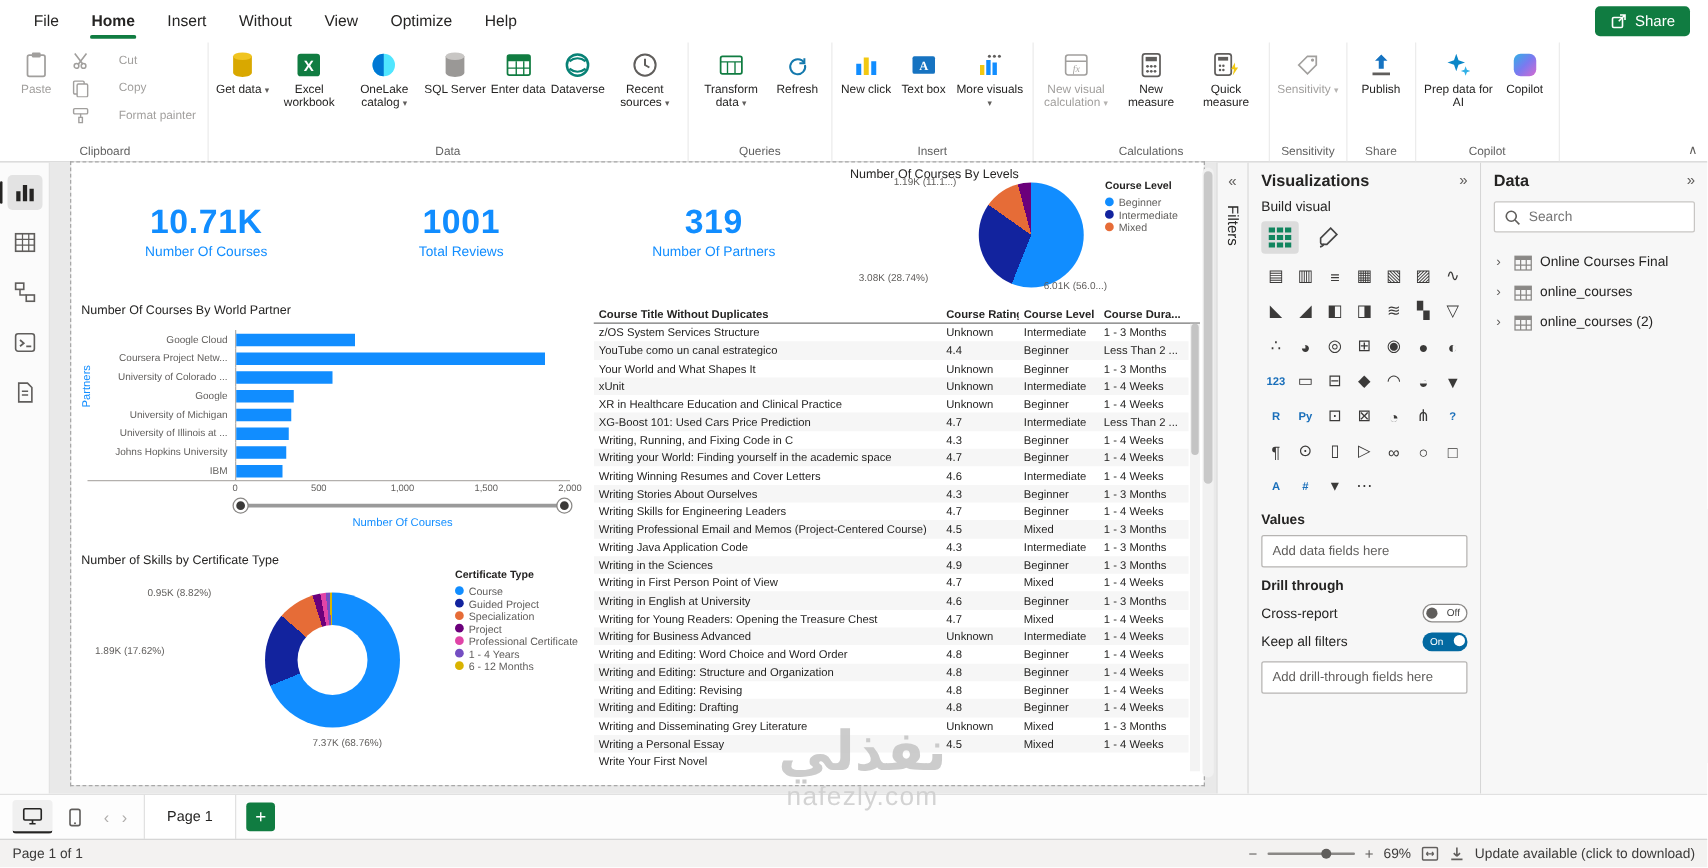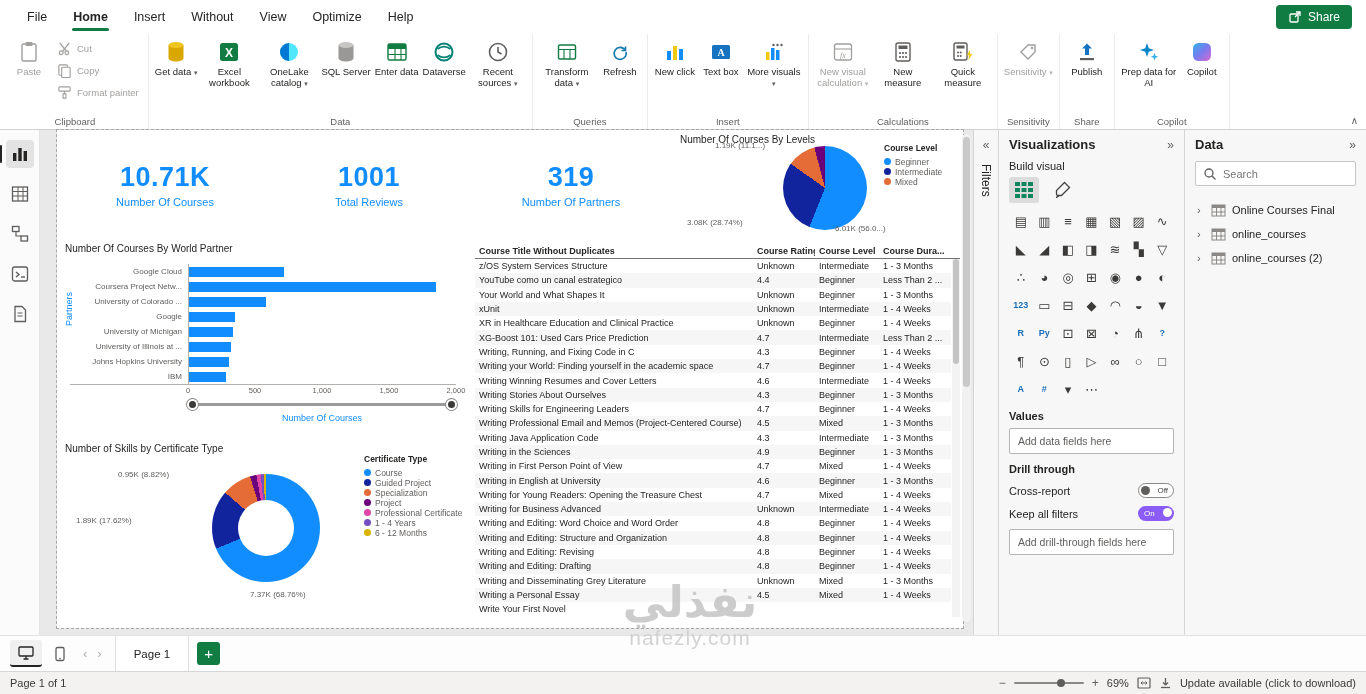--- a/index.html
+++ b/index.html
@@ -18,21 +18,21 @@
 
 .ribbon{height:96px;background:#fff;border-bottom:1px solid #d1d1d1;display:flex;align-items:stretch;padding-left:2px;position:relative;flex:none}
 .ribbon-groups{display:flex}
 .rgroup{display:flex;flex-direction:column;border-right:1px solid #ececec;padding:2px 4px 0}
 .ritems{display:flex;flex:1;align-items:flex-start}
 .rlabel{font-size:9.5px;color:#616161;text-align:center;height:15px;line-height:15px;white-space:nowrap}
 .rbig{display:flex;flex-direction:column;align-items:center;min-width:46px;max-width:60px;padding:3px 2px;border-radius:4px;gap:2px}
 .rbig .lbl{font-size:9.5px;line-height:1.12;text-align:center;color:#252423}
 .rbig .ric{height:26px;display:flex;align-items:center;justify-content:center}
 .rstack{display:flex;flex-direction:column;gap:1px;padding-top:2px}
-.rsmall{display:flex;align-items:center;gap:5px;font-size:9.5px;padding:3px 5px;border-radius:3px;color:#252423;white-space:nowrap}
+.rsmall{display:flex;align-items:center;gap:23px;font-size:9.5px;padding:3px 5px;border-radius:3px;color:#252423;white-space:nowrap}
 .dis .lbl,.rsmall.dis{color:#a19f9d}
 .caret{font-size:7px;color:#605e5c}
 .dis .caret{color:#b5b3b1}
 .ric16{display:inline-flex;align-items:center;justify-content:center}
 .ribbon-collapse{position:absolute;right:8px;bottom:3px;font-size:10px;color:#605e5c}
 
 
 .main{flex:1;display:flex;min-height:0}
 .left-rail{width:40px;background:#fbfbfb;border-right:1px solid #e3e3e3;display:flex;flex-direction:column;align-items:center;padding-top:10px;gap:12px;flex:none}
 .rail-item{width:28px;height:28px;display:flex;align-items:center;justify-content:center;border-radius:4px;position:relative}
@@ -92,36 +92,36 @@
 .trow span{padding:0 4px;white-space:nowrap;overflow:hidden}
 .tbl-scroll{position:absolute;right:0;top:16px;width:8px;bottom:1px;background:#f3f3f3}
 .tbl-scroll .thumb{position:absolute;top:0;left:1px;right:1px;height:105px;background:#c4c4c4;border-radius:4px}
 
 
 .filters{width:26px;background:#f7f7f7;border-left:1px solid #d6d6d6;border-right:1px solid #d6d6d6;display:flex;flex-direction:column;align-items:center;padding-top:8px;flex:none}
 .filters .expand{font-size:12px;color:#605e5c}
 .filters .vtext{writing-mode:vertical-rl;font-size:12px;color:#252423;margin-top:12px}
 
 .vizp{width:186px;background:#f7f7f7;border-right:1px solid #d6d6d6;padding:7px 10px;flex:none;overflow:hidden}
-.phead{display:flex;align-items:center;justify-content:space-between}
+.phead{display:flex;justify-content:space-between}
 .ptitle{font-size:13px;font-weight:700}
 .pcollapse{font-size:12px;color:#605e5c}
 .build-lbl{font-size:11px;margin:8px 0 5px}
 .vtabs{display:flex;gap:8px;margin-bottom:6px}
 .vtab{width:30px;height:26px;display:flex;align-items:center;justify-content:center;border-radius:3px}
 .vtab.sel{background:#dcdcdc}
 .vgrid{display:grid;grid-template-columns:repeat(7,1fr);row-gap:4px;margin-bottom:8px}
 .vic{height:24px;display:flex;align-items:center;justify-content:center;font-size:13px;color:#3b3a39}
 .vic.txt{font-size:9px;font-weight:700;color:#1a6fba}
 .sect-lbl{font-size:11px;font-weight:700;margin:9px 0 6px}
 .fieldwell{background:#fff;border:1px solid #b6b4b2;border-radius:2px;padding:6px 8px;font-size:10.5px;color:#605e5c}
 .drillrow{display:flex;align-items:center;justify-content:space-between;margin:8px 0;font-size:11px}
 .toggle-off{width:36px;height:15px;border:1px solid #8a8886;border-radius:8px;background:#fff;position:relative;display:flex;align-items:center;justify-content:flex-end;padding-right:5px;font-size:8px;color:#444}
 .toggle-off::before{content:"";position:absolute;left:2px;top:2px;width:9px;height:9px;border-radius:50%;background:#605e5c}
-.toggle-on{width:36px;height:15px;border-radius:8px;background:#8b5cf6;position:relative;display:flex;align-items:center;padding-left:6px;font-size:8px;color:#fff}
+.toggle-on{width:36px;height:15px;border-radius:8px;background:#0369a1;position:relative;display:flex;align-items:center;padding-left:6px;font-size:8px;color:#fff}
 .toggle-on::after{content:"";position:absolute;right:2px;top:2px;width:9px;height:9px;border-radius:50%;background:#fff}
 
 .datap{width:181px;background:#f7f7f7;padding:7px 10px;flex:none}
 .search{margin-top:9px;height:25px;background:#fff;border:1px solid #c8c6c4;border-radius:2px;display:flex;align-items:center;padding:0 7px;gap:6px}
 .search input{border:none;outline:none;flex:1;min-width:0;font-size:11px;background:transparent;font-family:inherit;color:#252423}
 .dtree{margin-top:12px;display:flex;flex-direction:column}
 .ditem{display:flex;align-items:center;gap:6px;height:24px;font-size:11px;color:#252423;padding-left:2px}
 .dchev{color:#605e5c;font-size:11px;width:8px}
 
 

